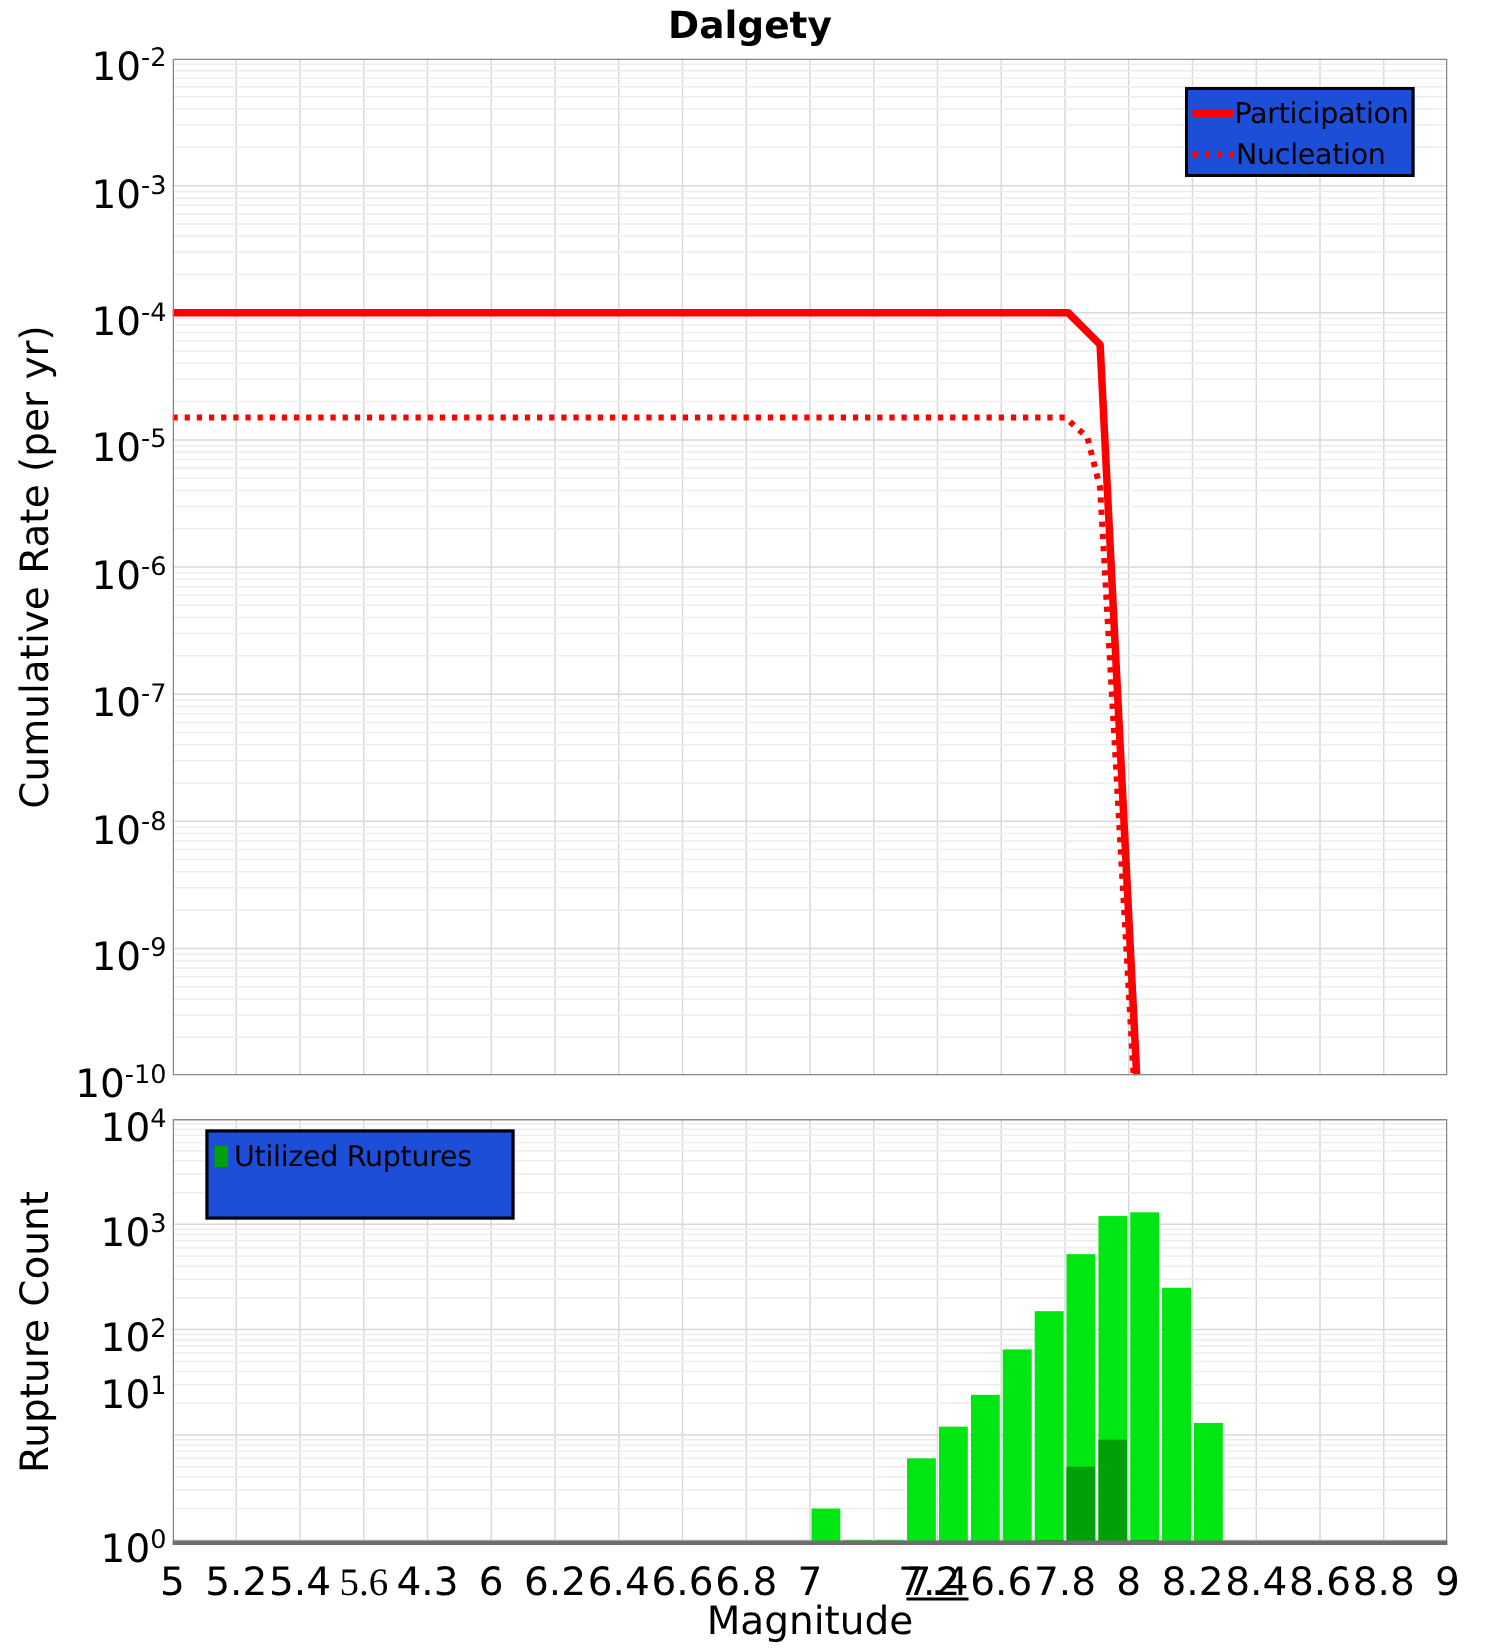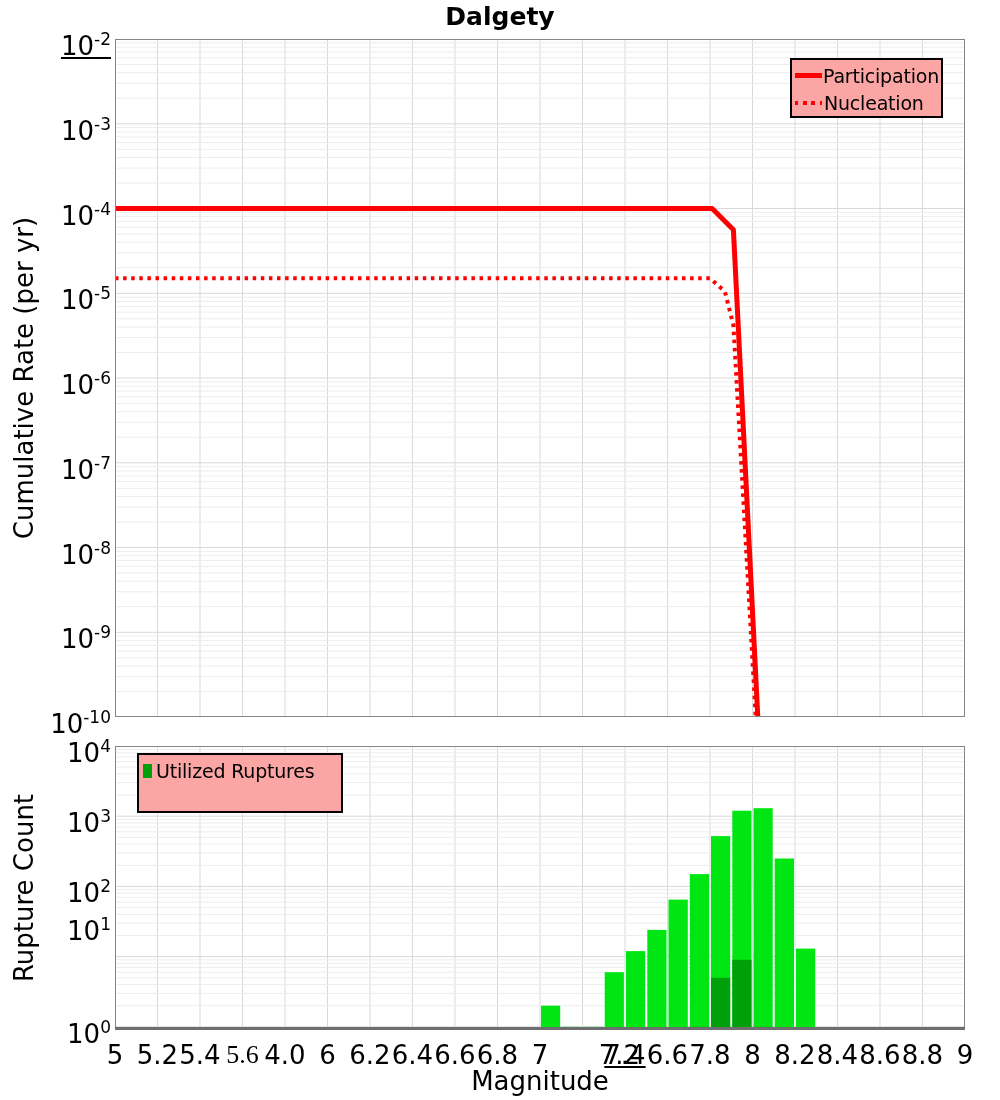--- a/index.html
+++ b/index.html
@@ -13,21 +13,21 @@
   #ylabel-bot{left:24px;top:888px;}
   .xlabel{position:absolute;left:115px;top:1066px;width:850px;text-align:center;font-size:26px;}
   svg.panel{position:absolute;display:block;}
   #top-plot{left:115px;top:39px;}
   #bot-plot{left:115px;top:746px;}
   .ytick{position:absolute;left:0;width:111px;text-align:right;font-size:26px;line-height:34px;
     white-space:nowrap;}
   .ytick sup{font-size:17px;}
   .xtick{position:absolute;top:1040px;width:80px;margin-left:-40px;text-align:center;
     font-size:26px;line-height:30px;}
-  .legend{position:absolute;background:#fca5a5;border:2px solid #000;box-sizing:border-box;
+  .legend{position:absolute;background:#1d4ed8;border:2px solid #000;box-sizing:border-box;
     padding:2px 3px;}
   #legend-top{left:790px;top:58px;width:153px;height:60px;}
   #legend-bot{left:137px;top:753px;width:206px;height:60px;}
   .leg-row{display:flex;align-items:center;height:27px;}
   .leg-label{font-size:19px;white-space:nowrap;letter-spacing:-0.2px;}
   .leg-line-solid{width:27px;height:5px;flex:none;margin-right:1px;}
   .leg-line-dotted{width:27px;height:4px;flex:none;margin-right:2px;}
   .leg-sq{width:9px;height:14px;flex:none;margin:0 4px 0 1px;}
 </style>
 </head>
@@ -210,21 +210,21 @@
       <rect x="681.0" y="202.6" width="19.2" height="81.4" fill="#00e613"></rect>
       <rect x="574.8" y="280.8" width="19.3" height="3.2" fill="#00a00a"></rect>
       <rect x="596.0" y="231.8" width="19.2" height="52.2" fill="#00a00a"></rect>
       <rect x="617.3" y="213.8" width="19.2" height="70.2" fill="#00a00a"></rect>
       <rect x="638.5" y="280.8" width="19.2" height="3.2" fill="#00a00a"></rect>
       <rect x="0.5" y="0.5" width="849" height="283" fill="none" stroke="#878787" stroke-width="1"></rect>
       <line x1="0" y1="282.5" x2="850" y2="282.5" stroke="#6e6e6e" stroke-width="3"></line>
     </svg>
 
   <div id="top-yticks">
-      <div class="ytick" style="top: 22px; text-decoration: underline;">10<sup>-2</sup></div>
+      <div class="ytick" style="top: 22px;">10<sup>-2</sup></div>
       <div class="ytick" style="top: 106.75px;">10<sup>-3</sup></div>
       <div class="ytick" style="top: 191.5px;">10<sup>-4</sup></div>
       <div class="ytick" style="top: 276.25px;">10<sup>-5</sup></div>
       <div class="ytick" style="top: 361px;">10<sup>-6</sup></div>
       <div class="ytick" style="top: 445.75px;">10<sup>-7</sup></div>
       <div class="ytick" style="top: 530.5px;">10<sup>-8</sup></div>
       <div class="ytick" style="top: 615.25px;">10<sup>-9</sup></div>
       <div class="ytick" style="top: 700px;">10<sup>-10</sup></div>
     </div>
   <div id="bot-yticks">
@@ -232,21 +232,21 @@
       <div class="ytick" style="top: 799.21px;">10<sup>3</sup></div>
       <div class="ytick" style="top: 869.42px;">10<sup>2</sup></div>
       <div class="ytick" style="top: 907px;">10<sup>1</sup></div>
       <div class="ytick" style="top: 1009.84px;">10<sup>0</sup></div>
     </div>
   <div id="xticks">
       <div class="xtick" style="left: 115px;">5</div>
       <div class="xtick" style="left: 157.5px;">5.2</div>
       <div class="xtick" style="left: 200px;">5.4</div>
       <div class="xtick" style="left: 242.5px; font-family: Liberation Serif, serif;">5.6</div>
-      <div class="xtick" style="left: 285px;">4.0</div>
+      <div class="xtick" style="left: 285px;">4.3</div>
       <div class="xtick" style="left: 327.5px;">6</div>
       <div class="xtick" style="left: 370px;">6.2</div>
       <div class="xtick" style="left: 412.5px;">6.4</div>
       <div class="xtick" style="left: 455px;">6.6</div>
       <div class="xtick" style="left: 497.5px;">6.8</div>
       <div class="xtick" style="left: 540px;">7</div>
       <div class="xtick" style="left: 582.5px; padding-left: 37px;">7.2</div>
       <div class="xtick" style="left: 625px; text-decoration: underline;">7.4</div>
       <div class="xtick" style="left: 667.5px;">6.6</div>
       <div class="xtick" style="left: 710px;">7.8</div>

